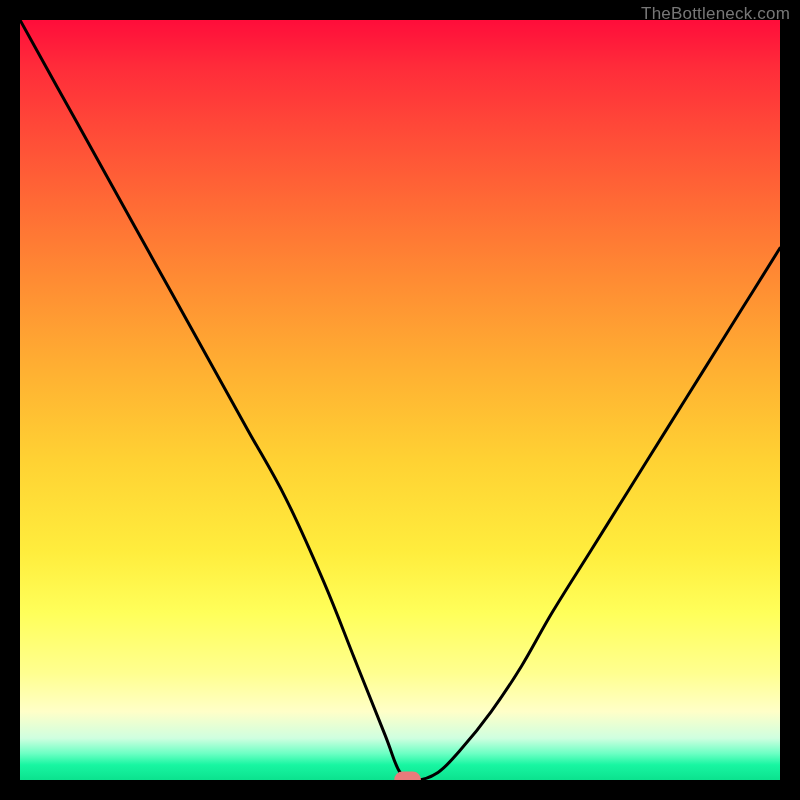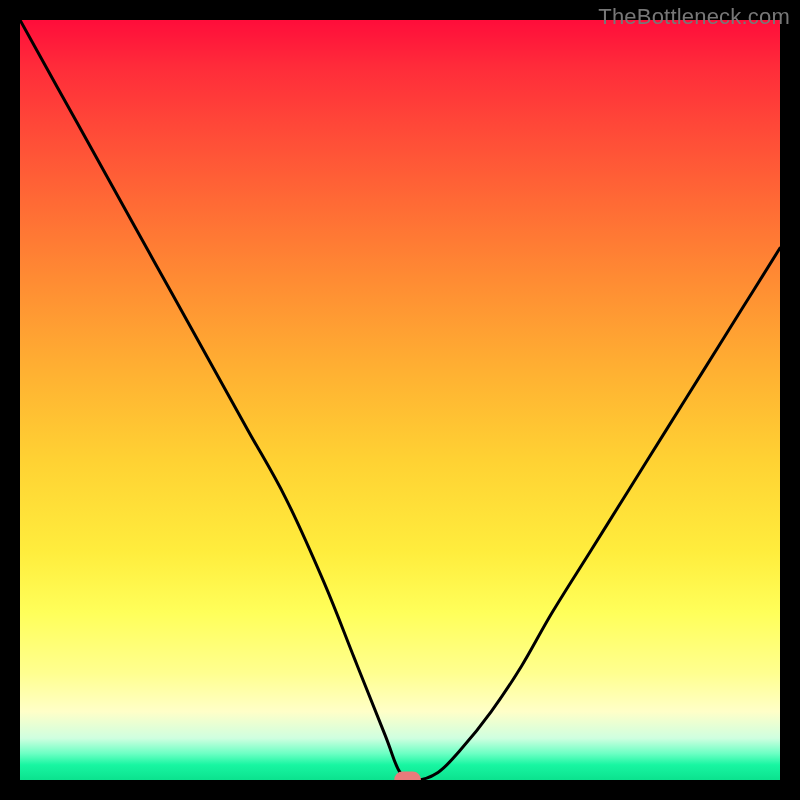--- a/index.html
+++ b/index.html
@@ -53,21 +53,21 @@
     inset: 0;
     width: 760px;
     height: 760px;
   }
   .watermark {
     position: absolute;
     top: 4px;
     right: 10px;
     color: #777;
     font-family: Arial, Helvetica, sans-serif;
-    font-size: 22px;
+    font-size: 17px;
     letter-spacing: 0.2px;
     user-select: none;
   }
 </style>
 </head>
 <body>
 
 <div class="frame">
   <div class="plot-area">
     <div class="gradient"></div>

